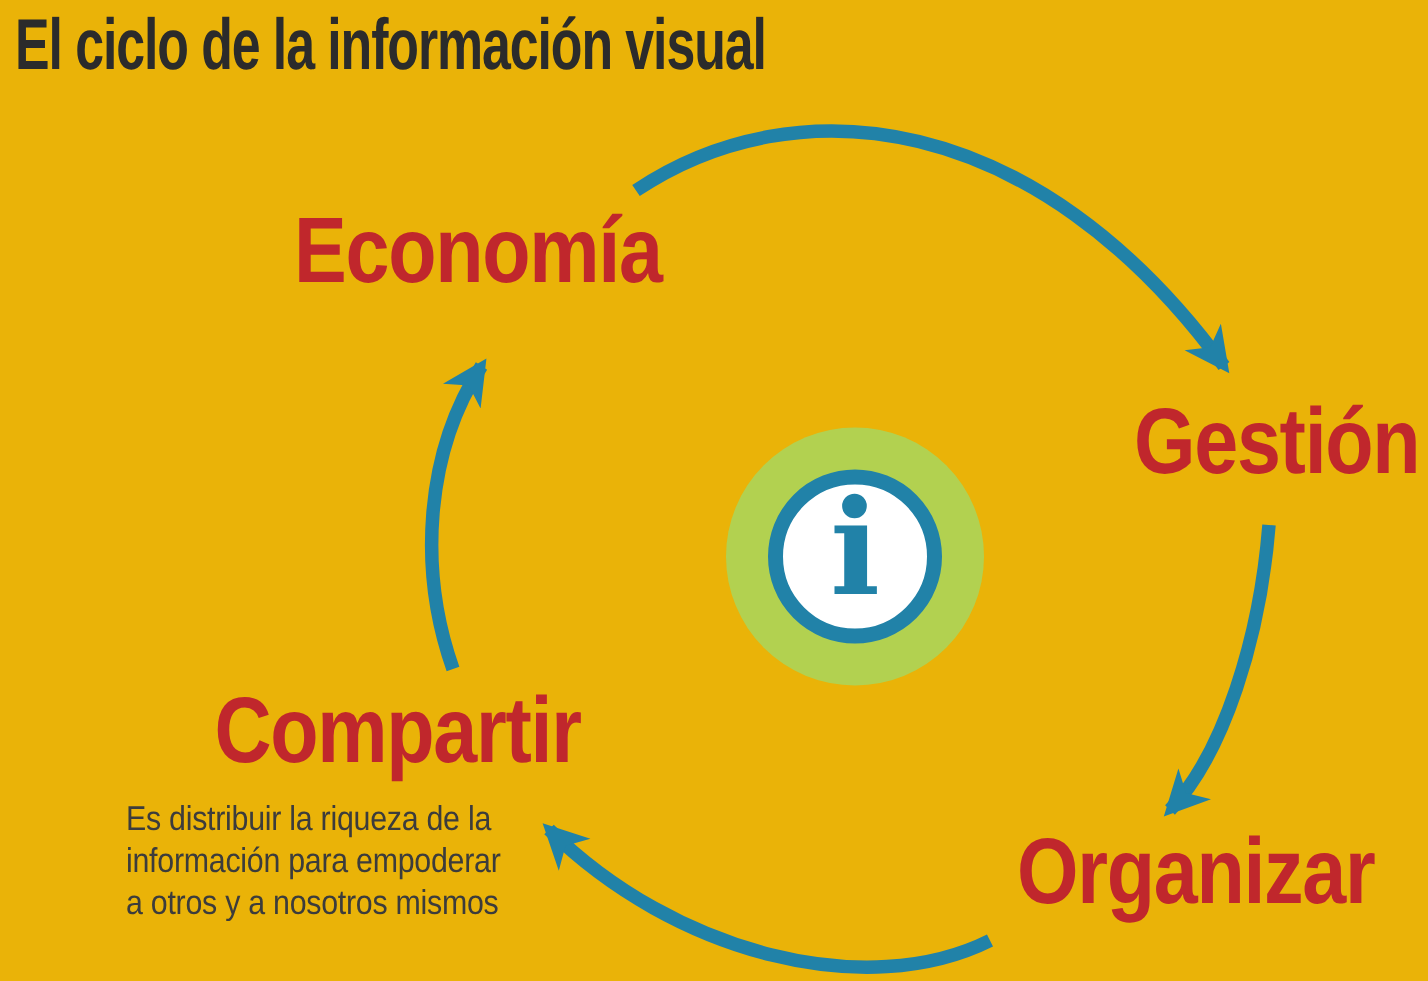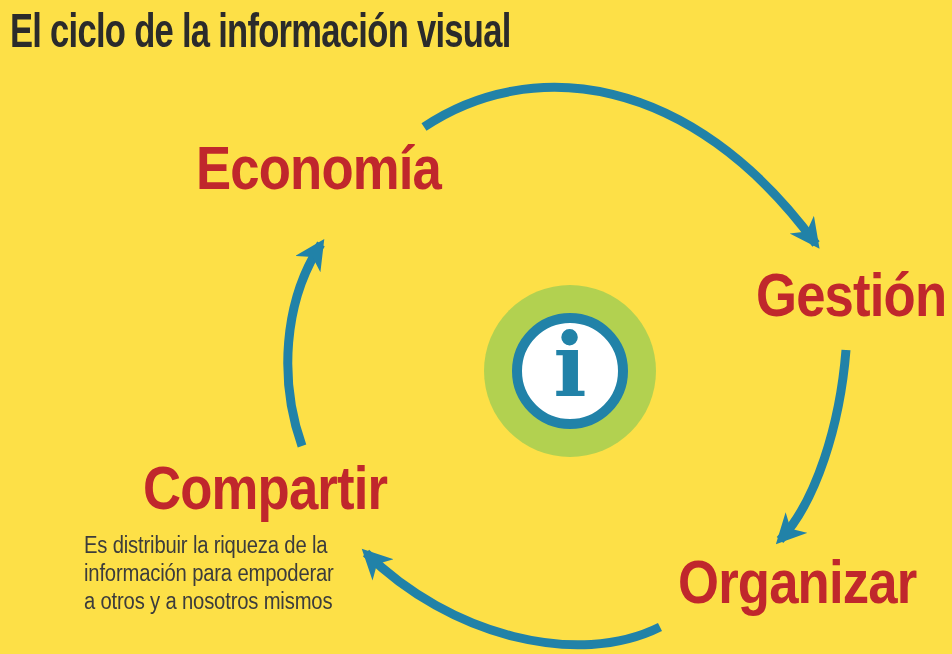--- a/index.html
+++ b/index.html
@@ -6,21 +6,21 @@
     margin: 0;
     padding: 0;
     background: #ffffff;
     font-family: "Liberation Sans", sans-serif;
   }
   .canvas {
     position: relative;
     width: 952px;
     height: 654px;
     overflow: hidden;
-    background: #fde047;
+    background: #eab308;
   }
   .diagram-svg {
     position: absolute;
     left: 0;
     top: 0;
     width: 952px;
     height: 654px;
   }
   .page-title {
     position: absolute;

